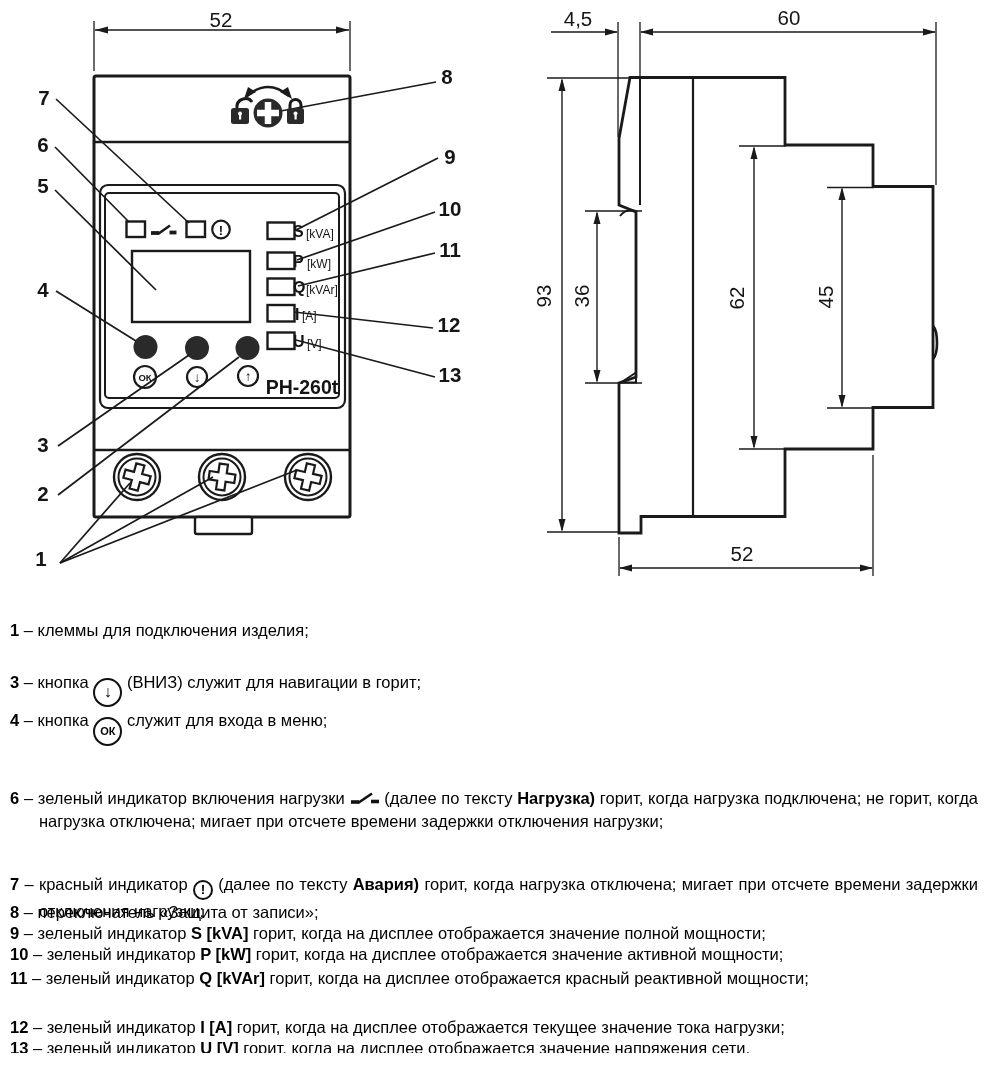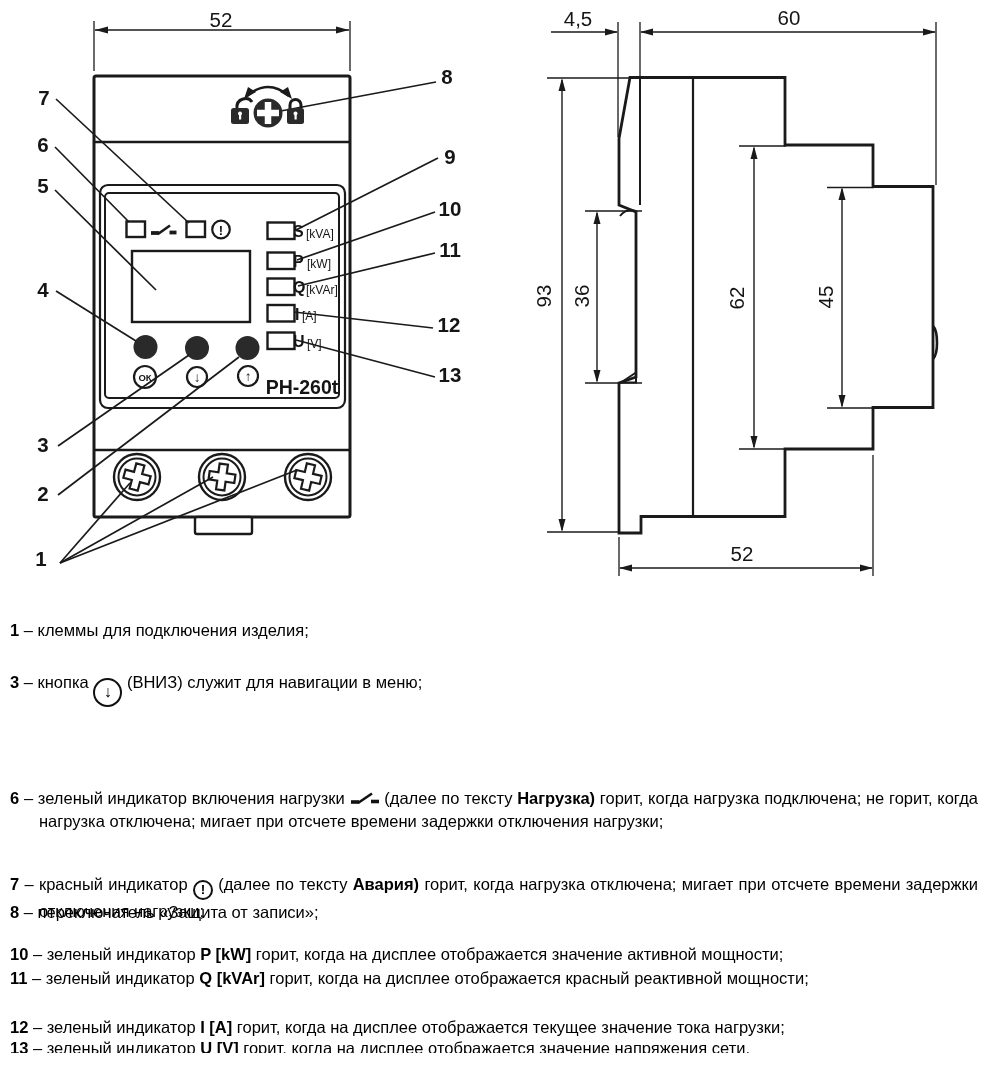--- a/index.html
+++ b/index.html
@@ -268,23 +268,29 @@
 <div class="legend-item" style="top:620px">
   <span class="num">1</span>
   <span>– клеммы для подключения изделия;</span>
 </div>
 
 
 <div class="legend-item" style="top:672px">
   <span class="num">3</span>
   <span>– кнопка</span>
   <span class="cir">↓</span>
-  <span>(ВНИЗ) служит для навигации в меню;</span>
-</div>
-
+  <span>(ВНИЗ) служит для навигации в горит;</span>
+</div>
+
+<div class="legend-item" style="top:710px">
+  <span class="num">4</span>
+  <span>– кнопка</span>
+  <span class="cir cir-ok">ОК</span>
+  <span>служит для входа в меню;</span>
+</div>
 
 
 <div class="legend-item ml j hang" style="top:767px">
   <span class="num">6</span>
   <span>– зеленый индикатор включения нагрузки</span>
   <svg class="swicon" width="30" height="16" viewBox="0 0 30 16">
         <line x1="1" y1="12" x2="9" y2="12" stroke="#111" stroke-width="3.6"></line>
         <line x1="8" y1="13" x2="22" y2="3.5" stroke="#111" stroke-width="2.6"></line>
         <line x1="21" y1="11.5" x2="29" y2="11.5" stroke="#111" stroke-width="3.6"></line>
       </svg>
@@ -300,20 +306,26 @@
   <span>(далее по тексту</span>
   <b>Авария)</b>
   <span>горит, когда нагрузка отключена; мигает при отсчете времени задержки отключения нагрузки;</span>
 </div>
 
 <div class="legend-item" style="top:902px">
   <span class="num">8</span>
   <span>– переключатель «Защита от записи»;</span>
 </div>
 
+<div class="legend-item" style="top:923px">
+  <span class="num">9</span>
+  <span>– зеленый индикатор</span>
+  <b>S [kVA]</b>
+  <span>горит, когда на дисплее отображается значение полной мощности;</span>
+</div>
 
 <div class="legend-item" style="top:944px">
   <span class="num">10</span>
   <span>– зеленый индикатор</span>
   <b>P [kW]</b>
   <span>горит, когда на дисплее отображается значение активной мощности;</span>
 </div>
 
 <div class="legend-item ml j" style="top:967px">
   <span class="num">11</span>

